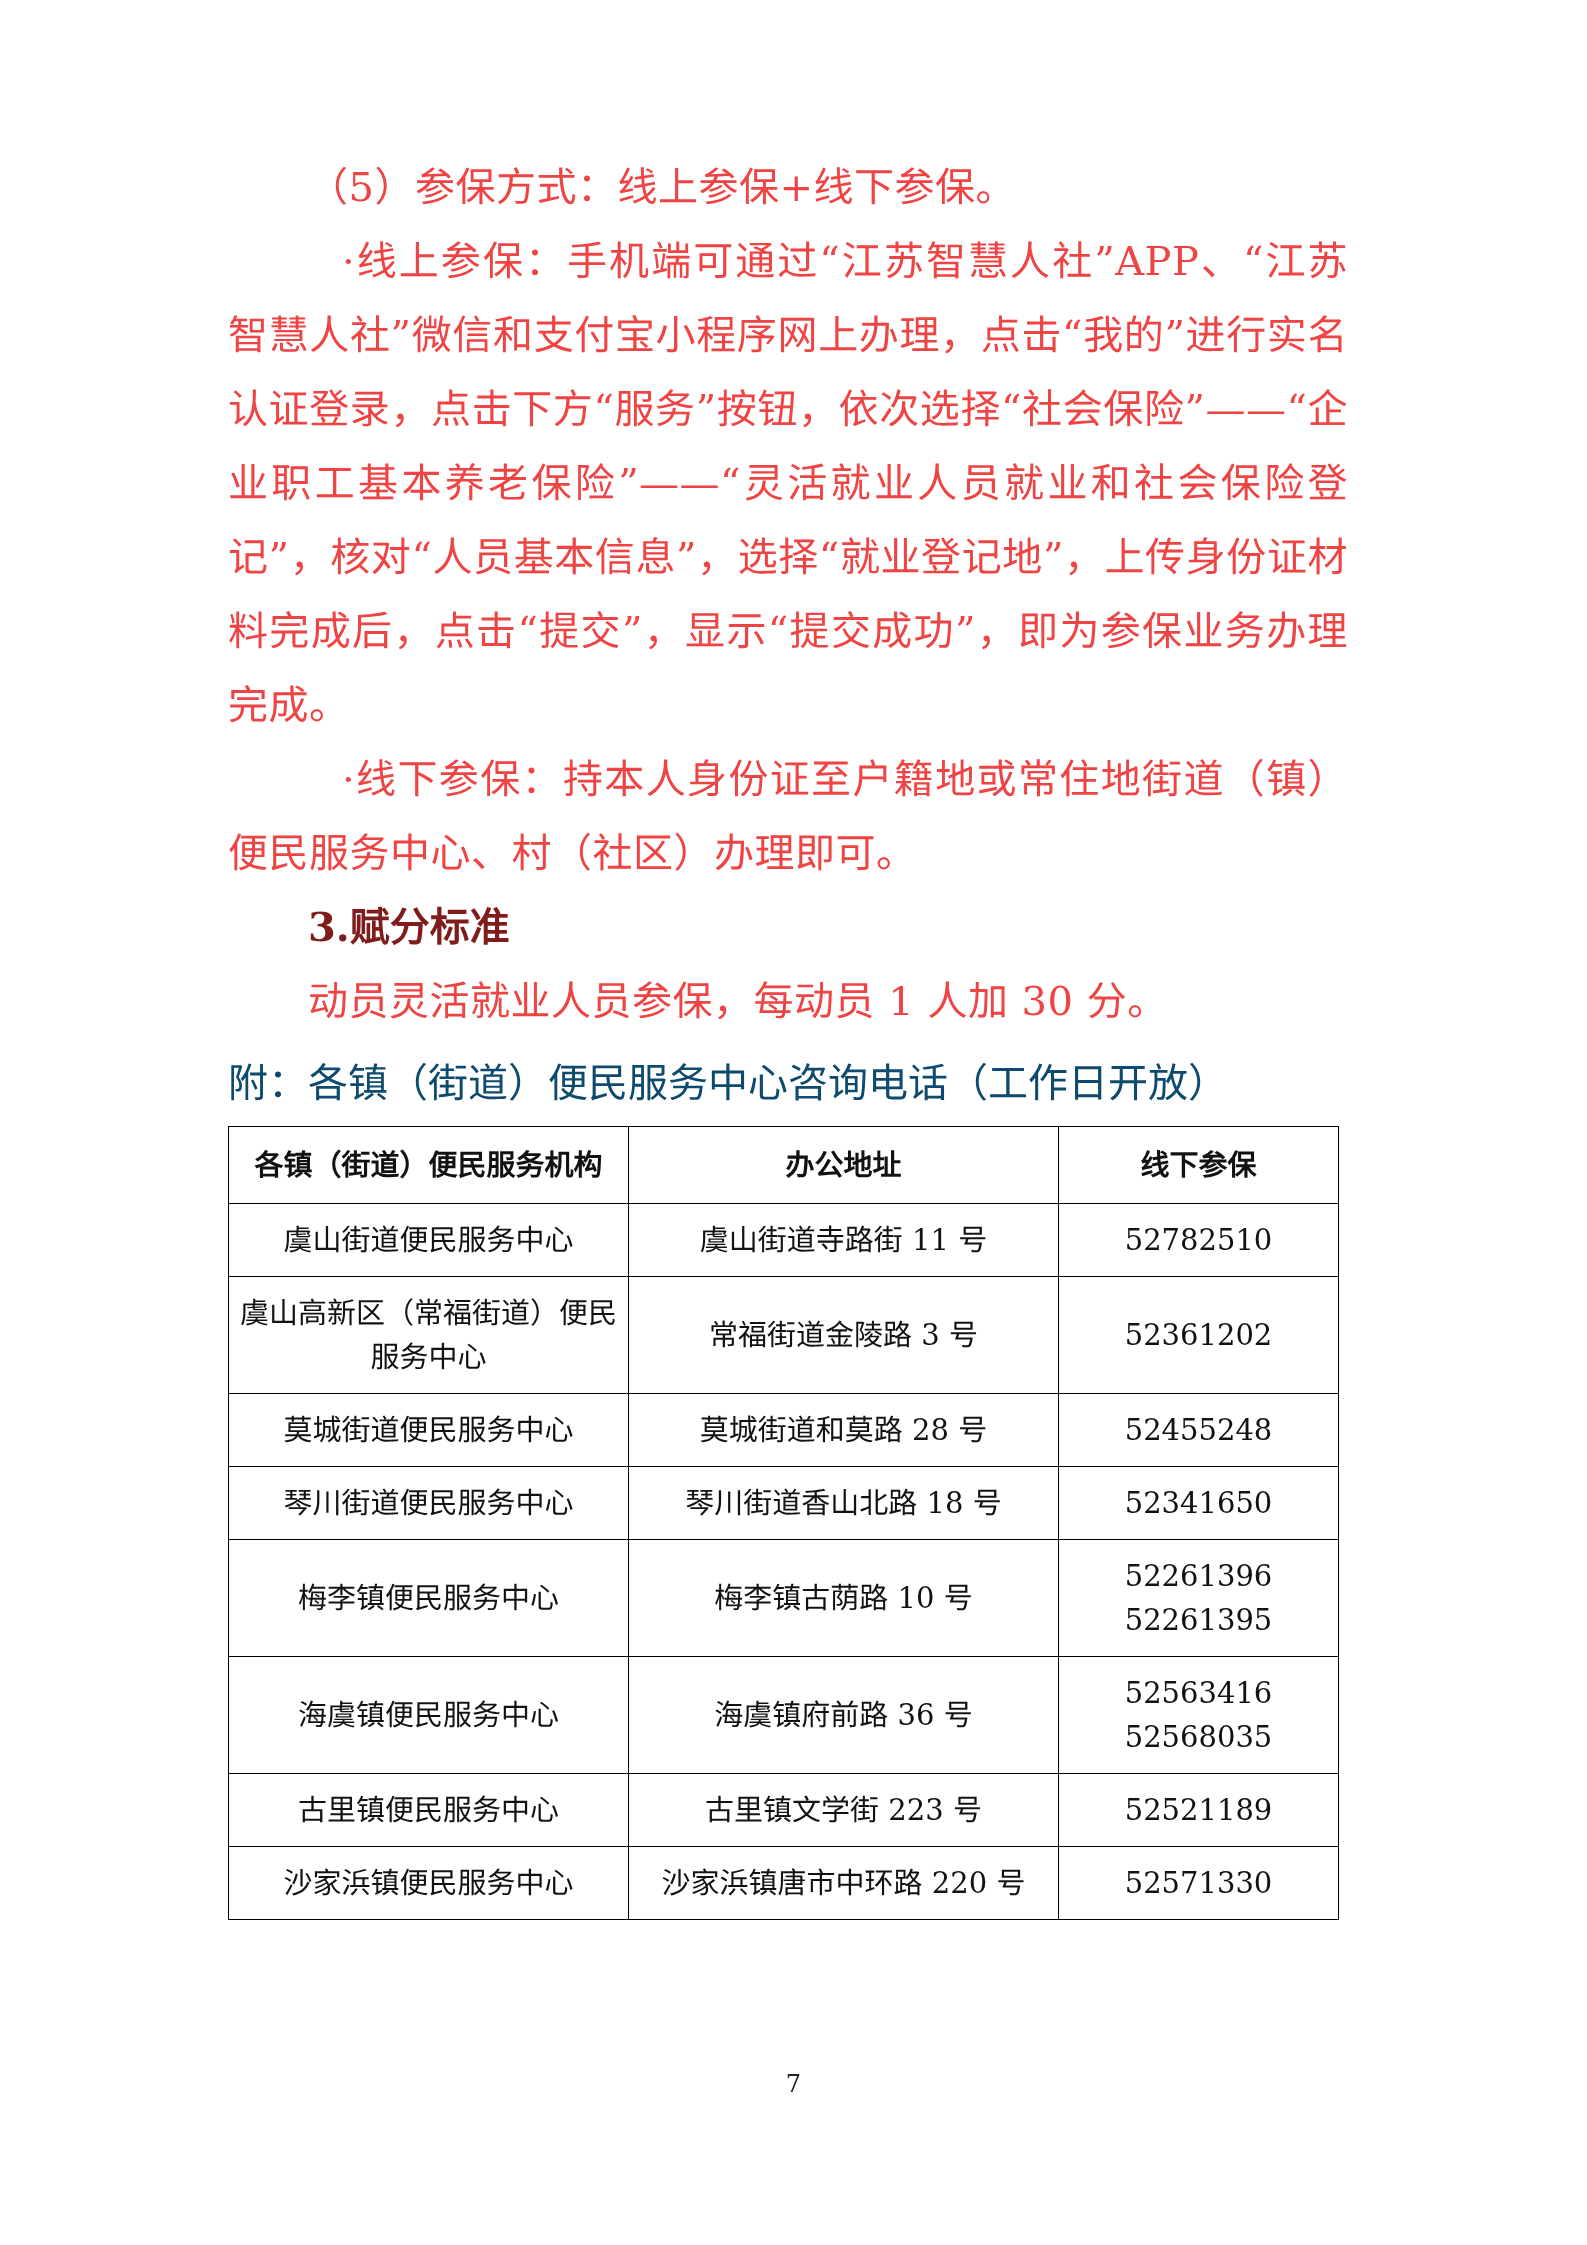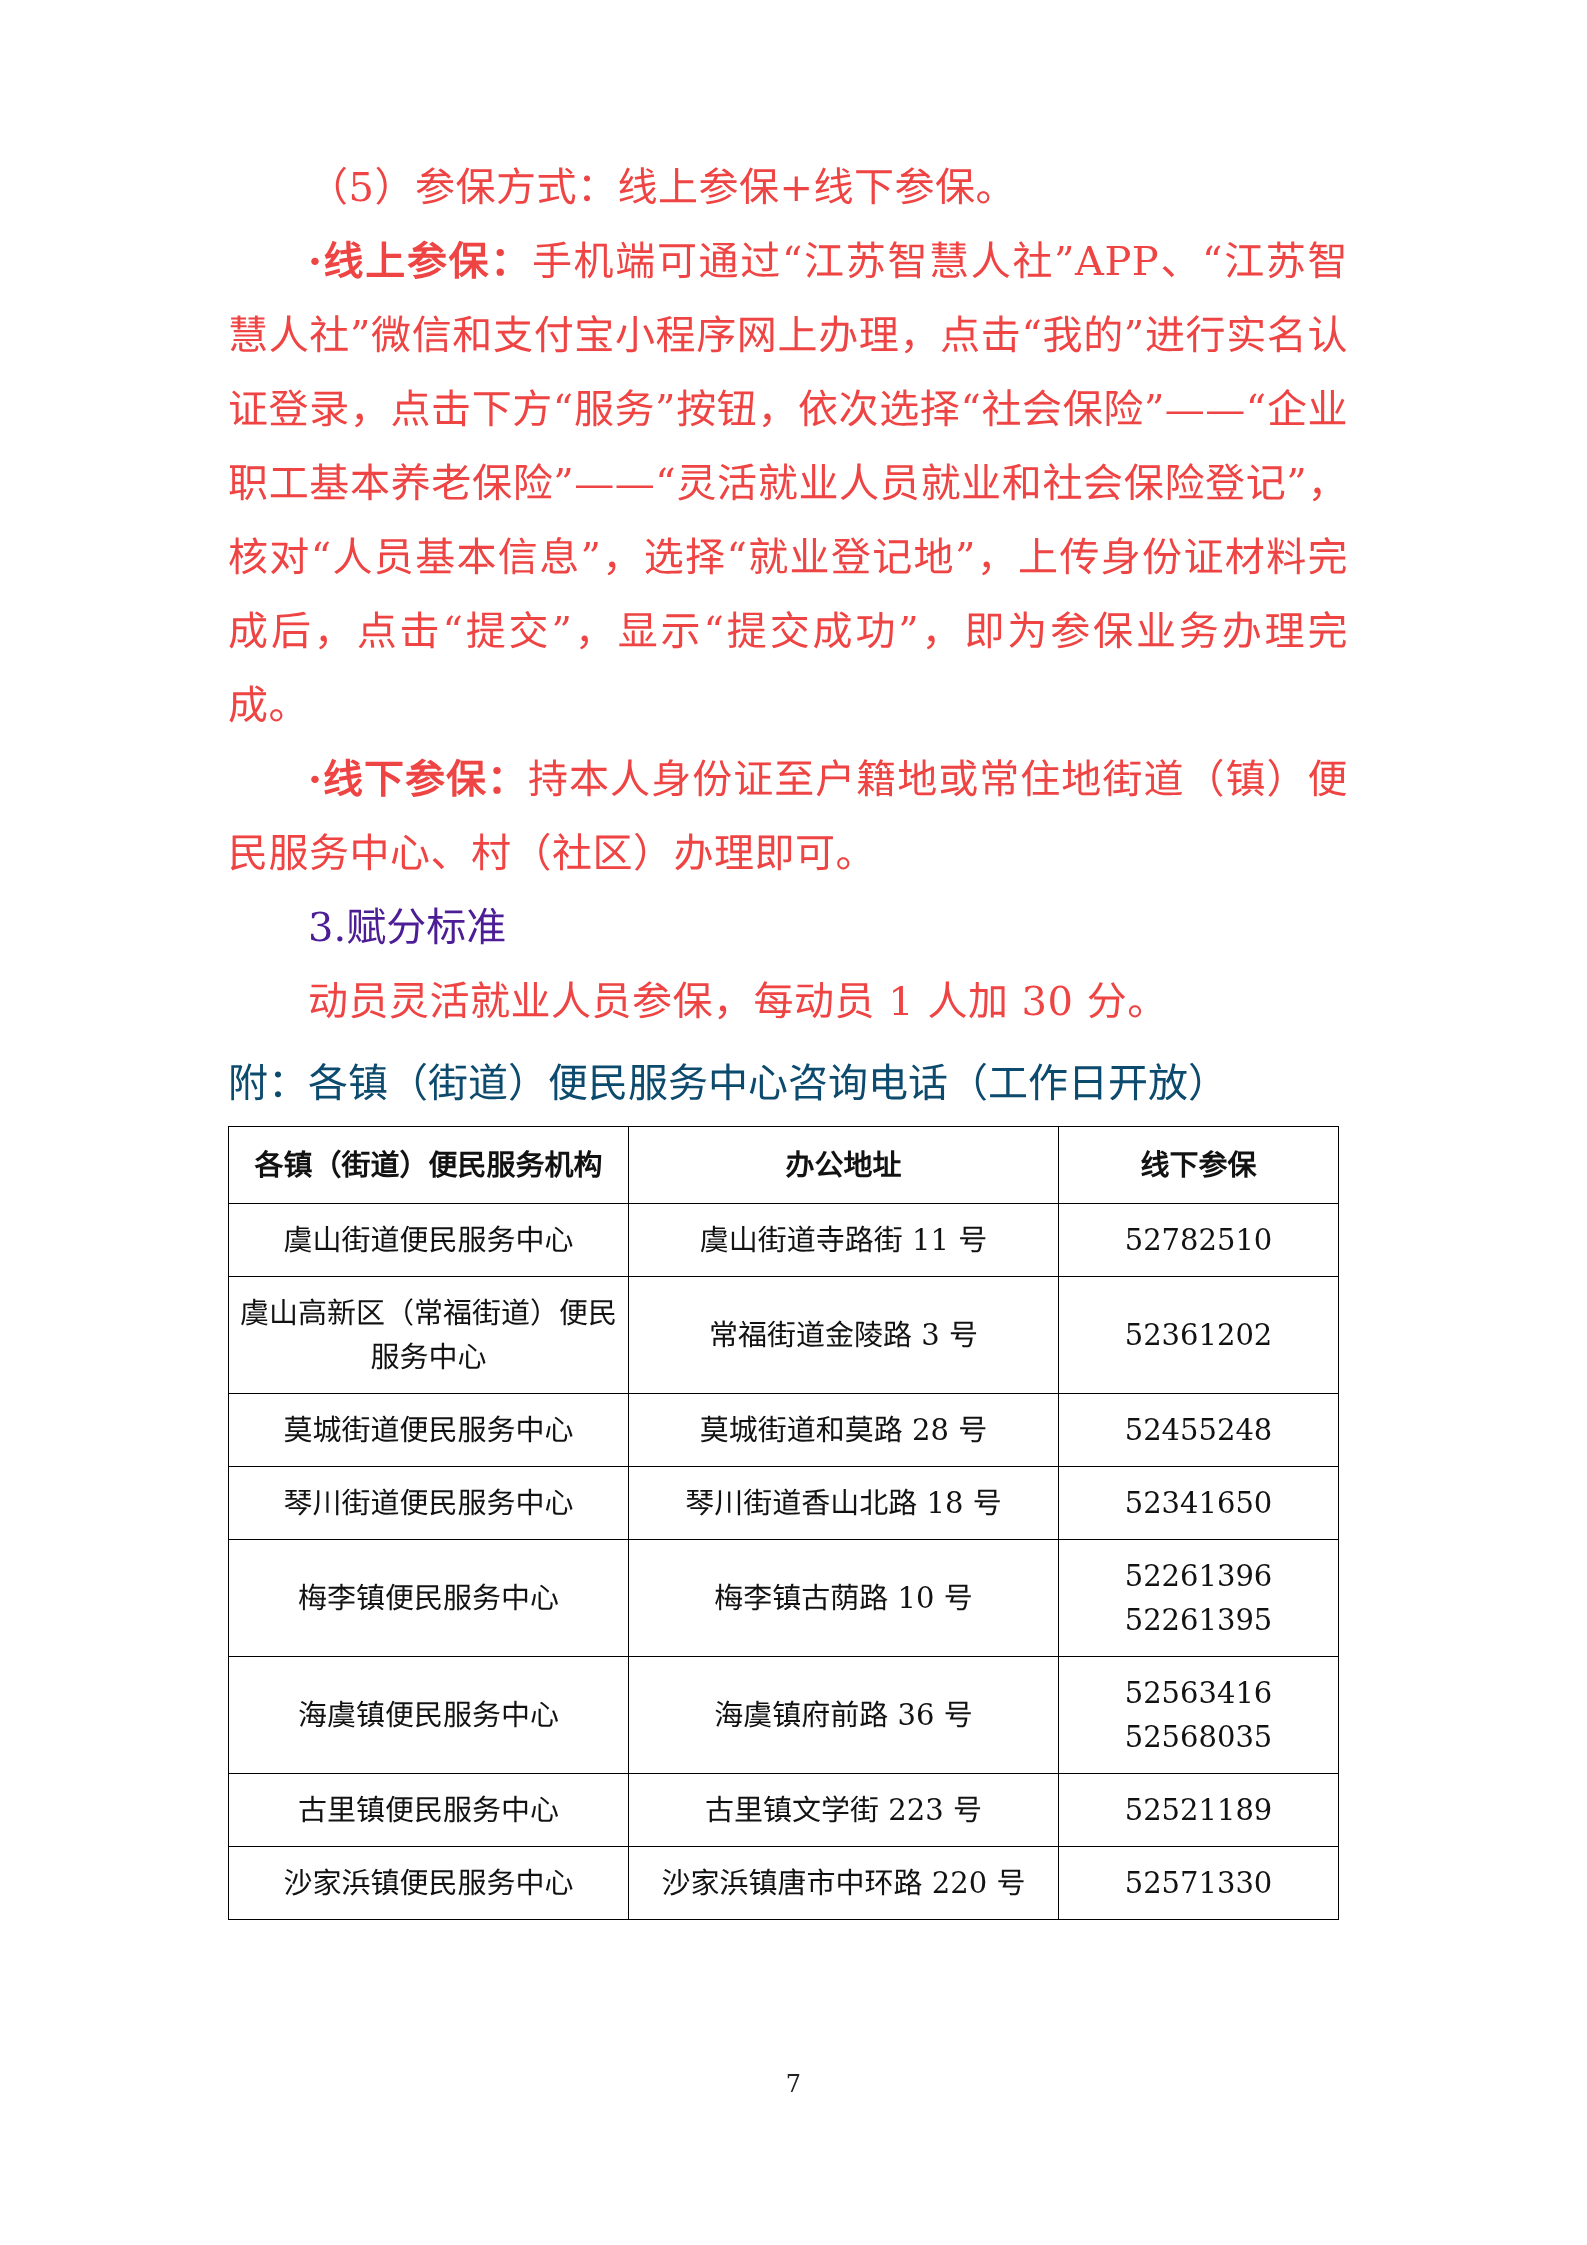--- a/index.html
+++ b/index.html
@@ -35,29 +35,30 @@
     text-align: justify;
     text-justify: inter-ideograph;
     margin: 0 0 0 0;
     color: #ef4444;
     font-weight: 400;
   }
   .para.indent {
     text-indent: 2em;
   }
   .dotlead {
-    font-weight: 700;
+    font-weight: 400;
+    margin-left: 34px;
   }
   .heading {
     font-size: 40px;
     line-height: 74px;
-    font-weight: 400;
+    font-weight: 700;
     text-indent: 2em;
     margin: 0;
-    color: #4c1d95;
+    color: #7f1d1d;
   }
   .attach-line {
     font-size: 40px;
     line-height: 74px;
     margin: 8px 0 6px 0;
     color: #0c4a6e;
     white-space: nowrap;
   }
   
   .tbl-wrap {

